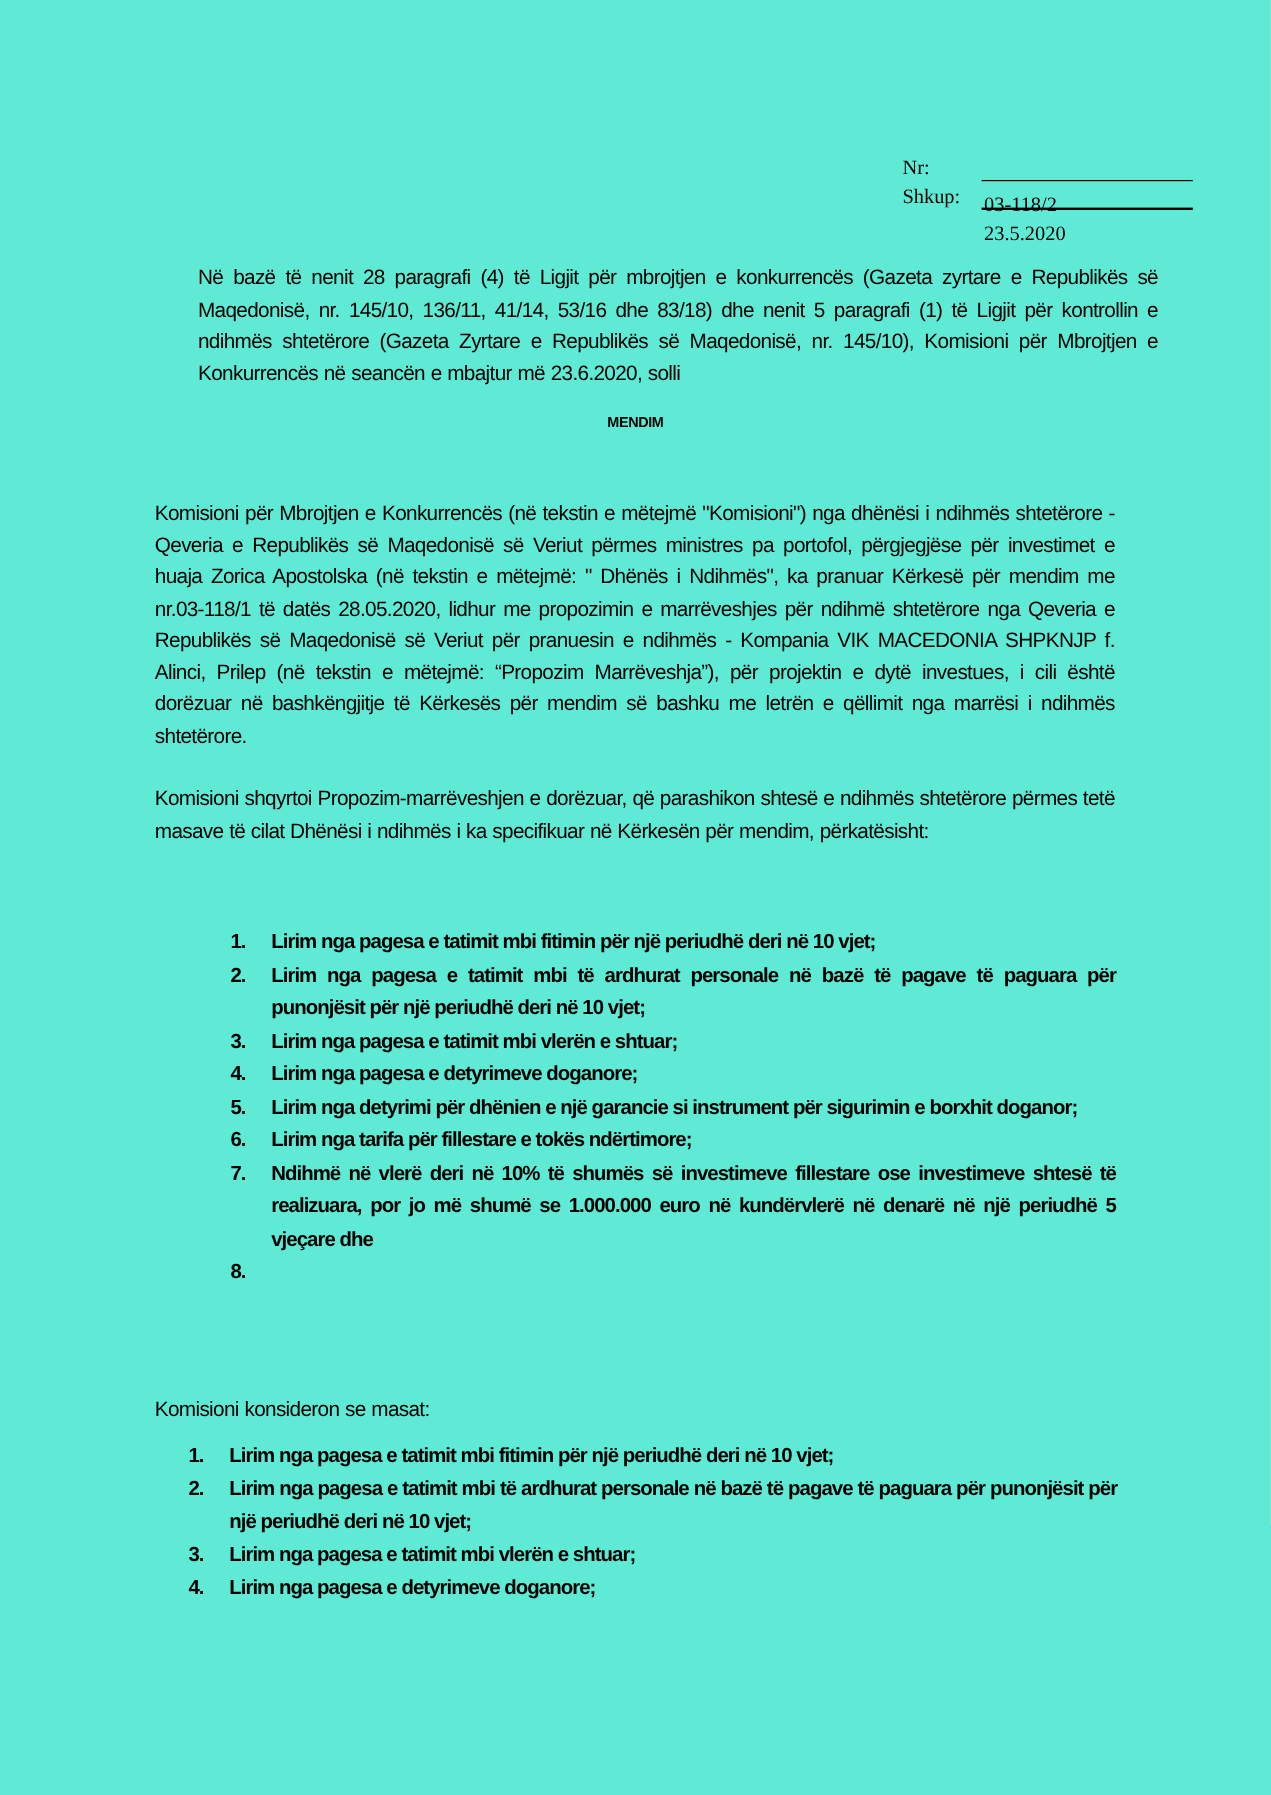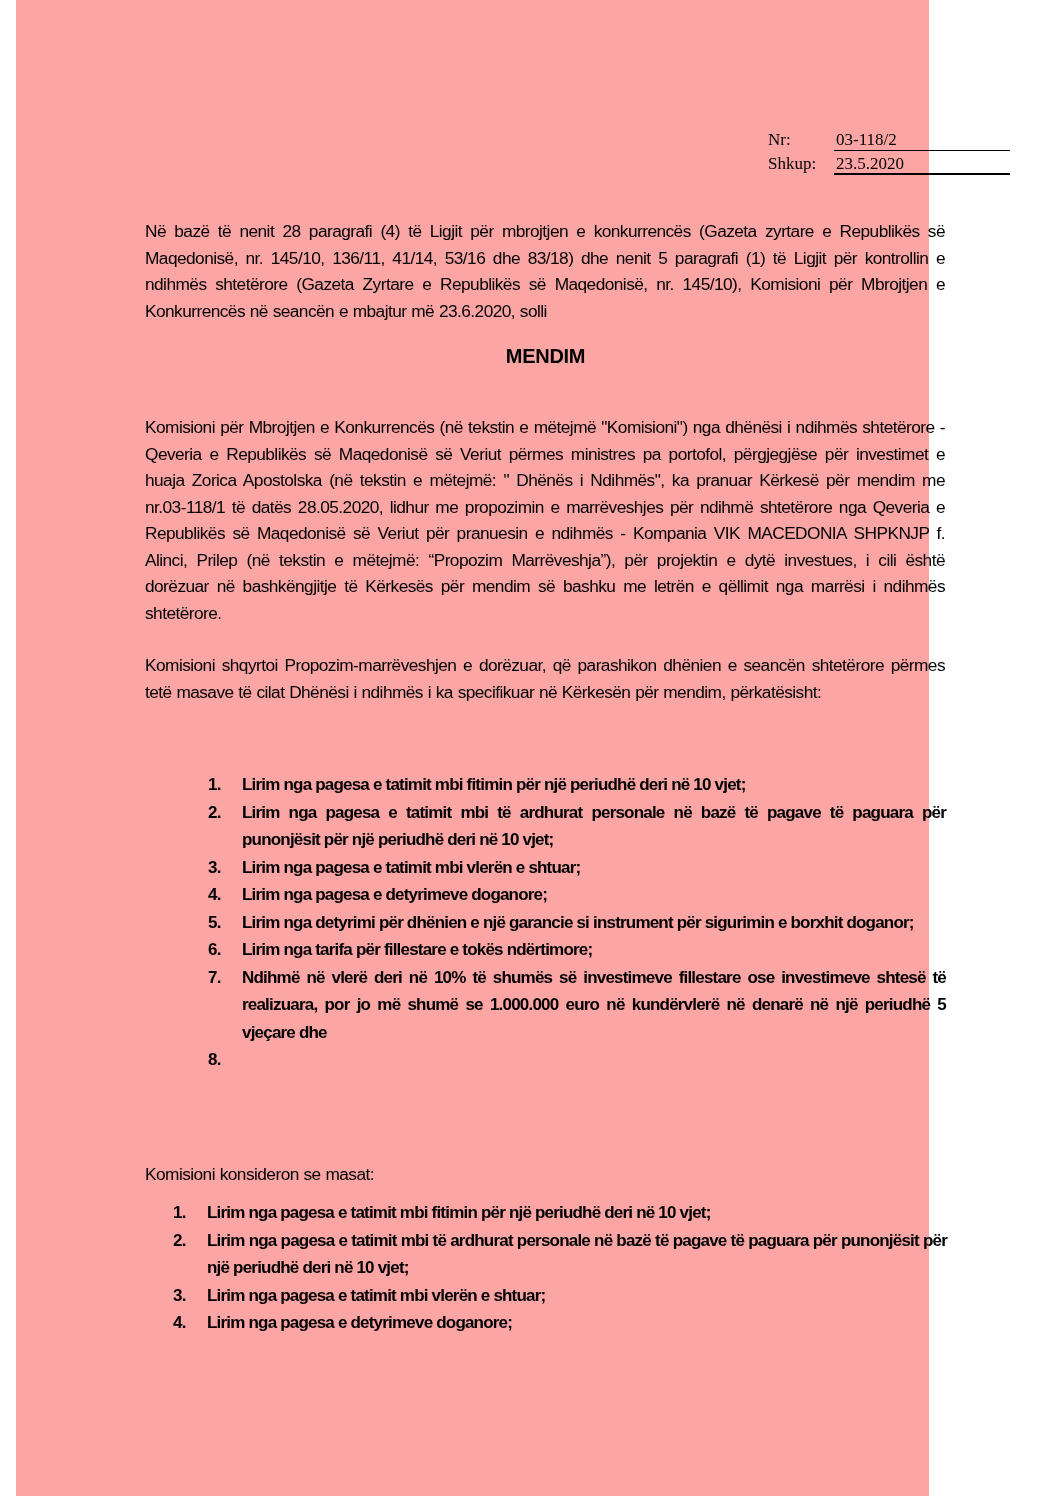--- a/index.html
+++ b/index.html
@@ -1,31 +1,31 @@
 <!DOCTYPE html>
 <html><head>
   <meta charset="utf-8">
   <style>
     html, body { margin: 0; padding: 0; background: #ffffff; }
     body { width: 1059px; height: 1496px; position: relative; overflow: hidden; color: #000; }
-    .page { position: absolute; left: 16px; top: 0; width: 913px; height: 1496px; background: #fca5a5; }
+    .page { position: absolute; left: 0; top: 0; width: 1059px; height: 1496px; background: #5eead4; }
 
     .ref { position: absolute; font-family: "Liberation Serif", serif; font-size: 17px; color: #000; }
     .ref-label { position: absolute; left: 752px; }
     .ref-val { position: absolute; left: 818px; width: 176px; padding-left: 0; }
     .ref-row1 { top: 130px; }
     .ref-row2 { top: 154px; }
-    .ref-val span { display: inline-block; padding-left: 2px; }
+    .ref-val span { display: inline-block; padding-left: 2px; margin-top: 31px; }
     .rule1 { position: absolute; left: 818px; top: 150px; width: 176px; height: 1px; background: #000; }
     .rule2 { position: absolute; left: 818px; top: 173px; width: 176px; height: 2px; background: #000; }
 
     .text { position: absolute; left: 129px; width: 800px; font-family: "Liberation Sans Narrow", "Liberation Sans", sans-serif; font-size: 17.3px; line-height: 26.5px; text-align: justify; letter-spacing: -0.55px; word-spacing: 0.5px; }
     .text p { margin: 0; }
-    .p1 { top: 218px; }
-    .heading { position: absolute; left: 0; width: 1059px; top: 345px; text-align: center; font-family: "Liberation Sans", sans-serif; font-weight: bold; font-size: 20px; letter-spacing: -0.3px; }
+    .p1 { top: 218px; margin-left: 36px; }
+    .heading { position: absolute; left: 0; width: 1059px; top: 345px; text-align: center; font-family: "Liberation Sans", sans-serif; font-weight: bold; font-size: 12px; letter-spacing: -0.3px; }
     .p2 { top: 370px; margin-top: 44px; }
     .p3 { top: 652px; }
 
     .list { position: absolute; font-family: "Liberation Sans Narrow", "Liberation Sans", sans-serif; font-weight: bold; font-size: 17px; line-height: 27.5px; letter-spacing: -0.8px; margin: 0; padding: 0; list-style: none; }
     .list li { position: relative; text-align: justify; }
     .list .num { position: absolute; left: -34px; top: 0; }
     .list1 { left: 226px; width: 704px; top: 771px; }
     .list2 { left: 191px; width: 740px; top: 1199px; }
     .p4 { top: 1161px; }
   </style>
@@ -50,21 +50,21 @@
     <p>Në bazë të nenit 28 paragrafi (4) të Ligjit për mbrojtjen e konkurrencës (Gazeta zyrtare e Republikës së Maqedonisë, nr. 145/10, 136/11, 41/14, 53/16 dhe 83/18) dhe nenit 5 paragrafi (1) të Ligjit për kontrollin e ndihmës shtetërore (Gazeta Zyrtare e Republikës së Maqedonisë, nr. 145/10), Komisioni për Mbrojtjen e Konkurrencës në seancën e mbajtur më 23.6.2020, solli</p>
   </div>
 
   <div class="heading">MENDIM</div>
 
   <div class="text p2">
     <p>Komisioni për Mbrojtjen e Konkurrencës (në tekstin e mëtejmë "Komisioni") nga dhënësi i ndihmës shtetërore - Qeveria e Republikës së Maqedonisë së Veriut përmes ministres pa portofol, përgjegjëse për investimet e huaja Zorica Apostolska (në tekstin e mëtejmë: " Dhënës i Ndihmës", ka pranuar Kërkesë për mendim me nr.03-118/1 të datës 28.05.2020, lidhur me propozimin e marrëveshjes për ndihmë shtetërore nga Qeveria e Republikës së Maqedonisë së Veriut për pranuesin e ndihmës - Kompania VIK MACEDONIA SHPKNJP f. Alinci, Prilep (në tekstin e mëtejmë: “Propozim Marrëveshja”), për projektin e dytë investues, i cili është dorëzuar në bashkëngjitje të Kërkesës për mendim së bashku me letrën e qëllimit nga marrësi i ndihmës shtetërore.</p>
   </div>
 
   <div class="text p3">
-    <p>Komisioni shqyrtoi Propozim-marrëveshjen e dorëzuar, që parashikon dhënien e seancën shtetërore përmes tetë masave të cilat Dhënësi i ndihmës i ka specifikuar në Kërkesën për mendim, përkatësisht:</p>
+    <p>Komisioni shqyrtoi Propozim-marrëveshjen e dorëzuar, që parashikon shtesë e ndihmës shtetërore përmes tetë masave të cilat Dhënësi i ndihmës i ka specifikuar në Kërkesën për mendim, përkatësisht:</p>
   </div>
 
   <ol class="list list1">
     <li><span class="num">1.</span><span>Lirim  nga pagesa e tatimit mbi fitimin për një periudhë deri në 10 vjet;</span></li>
     <li><span class="num">2.</span><span>Lirim  nga pagesa e tatimit mbi të ardhurat personale në bazë të pagave të paguara për punonjësit për një periudhë deri në 10 vjet;</span></li>
     <li><span class="num">3.</span><span>Lirim  nga pagesa e tatimit mbi vlerën e shtuar;</span></li>
     <li><span class="num">4.</span><span>Lirim  nga pagesa e detyrimeve doganore;</span></li>
     <li><span class="num">5.</span><span>Lirim nga detyrimi për dhënien e një garancie si instrument për sigurimin e borxhit doganor;</span></li>
     <li><span class="num">6.</span><span>Lirim  nga tarifa për fillestare e tokës ndërtimore;</span></li>
     <li><span class="num">7.</span><span>Ndihmë në vlerë deri në 10% të shumës së investimeve fillestare ose investimeve shtesë të realizuara, por jo më shumë se 1.000.000 euro në kundërvlerë në denarë në një periudhë 5 vjeçare dhe</span></li>

